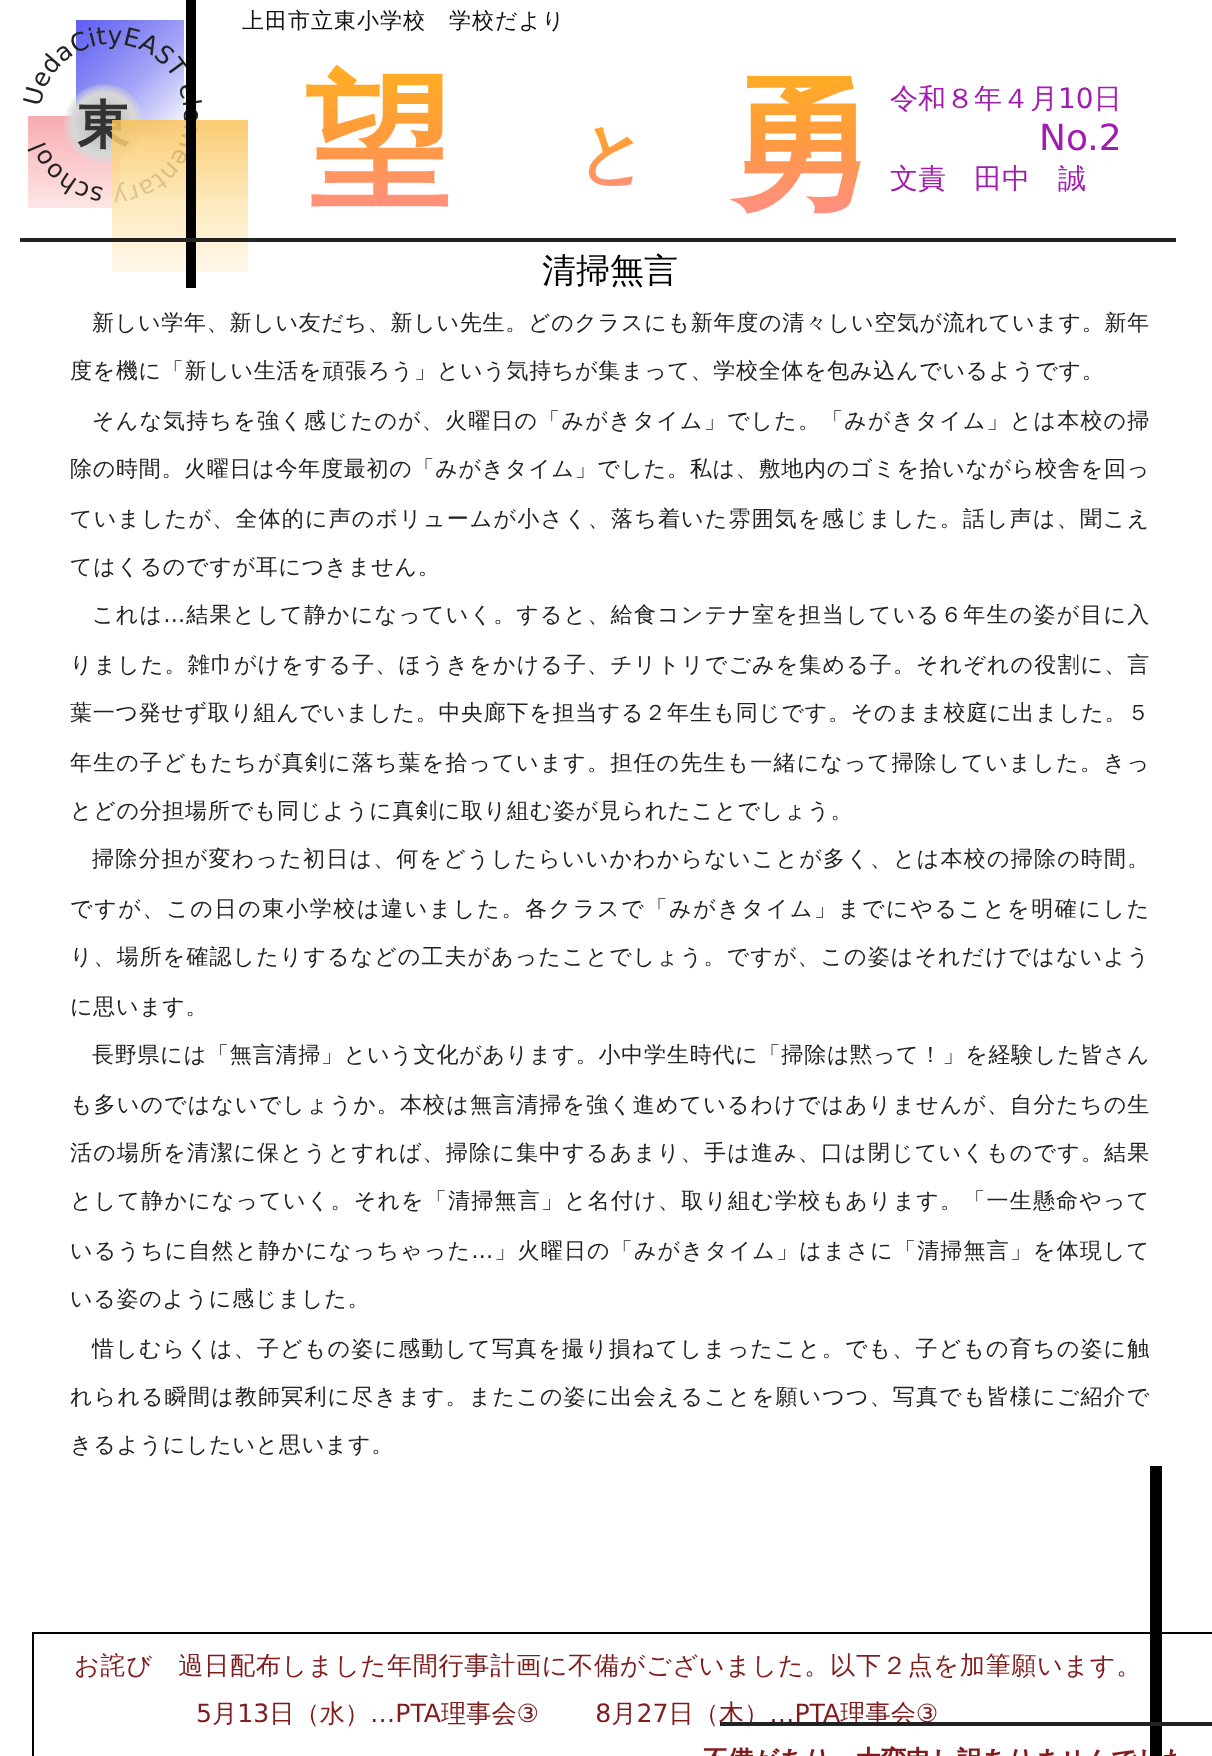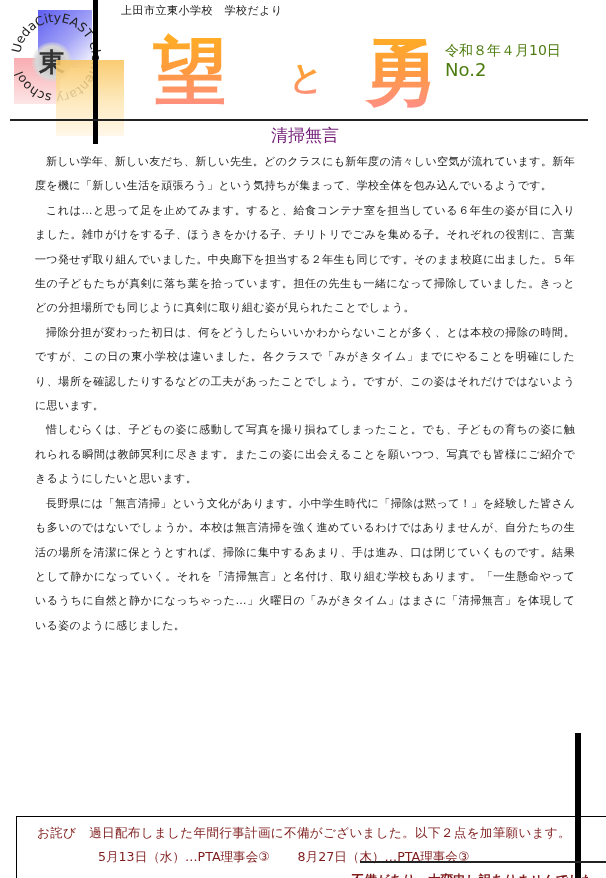--- a/index.html
+++ b/index.html
@@ -28,24 +28,24 @@
 
   
   .school { left:121px; top:3px; font-size:11px; color:#111; letter-spacing:0.5px; }
   .bigchar { font-family:"DejaVu Sans", sans-serif; font-weight:bold;
              background:linear-gradient(180deg, #ffb21c 0%, #ff9a40 50%, #ff8c94 100%);
              -webkit-background-clip:text; background-clip:text; color:transparent; }
   .c1 { left:153px; top:26px; font-size:74px; line-height:90px; }
   .c2 { left:289px; top:52px; font-size:34px; line-height:50px; }
   .c3 { left:364px; top:26px; font-size:74px; line-height:90px; }
 
-  .meta { left:445px; top:40px; font-size:14px; color:#4d7c0f; line-height:20px; }
-  .meta .no { font-size:18px; line-height:20px; }
+  .meta { left:445px; top:40px; font-size:14px; color:#a21caf; line-height:20px; }
+  .meta .no { font-size:18px; line-height:20px;text-align:right; }
 
-  .title { left:0; width:606px; top:124px; text-align:center; font-size:17px; color:#701a75; }
+  .title { left:0; width:606px; top:124px; text-align:center; font-size:17px; color:#000000; }
   .title span { display:inline-block; margin-left:4px; }
 
   
   .body { left:35px; top:150px; width:540px; font-size:11px; line-height:24.4px; color:#222; }
   .body p { margin:0; text-indent:1em; letter-spacing:0.35px; text-align:justify; }
 
   
   .notice { left:16px; top:816px; width:604px; height:76px; border:1px solid #000; box-sizing:border-box;
             font-size:12.6px; color:#7f1d1d; }
   .notice .l1 { position:absolute; left:20px; top:8px; white-space:nowrap; letter-spacing:0.3px; }
@@ -75,32 +75,34 @@
 <div class="abs hline-top"></div>
 
 <div class="abs school">上田市立東小学校　学校だより</div>
 <div class="abs bigchar c1">望</div>
 <div class="abs bigchar c2">と</div>
 <div class="abs bigchar c3">勇</div>
 
 <div class="abs meta">
   <div>令和８年４月10日</div>
   <div class="no">No.2</div>
+  <div>文責　田中　誠</div>
 </div>
 
 <div class="abs title">
   <span>清掃無言</span>
 </div>
 
 <div class="abs body">
   <p>新しい学年、新しい友だち、新しい先生。どのクラスにも新年度の清々しい空気が流れています。新年度を機に「新しい生活を頑張ろう」という気持ちが集まって、学校全体を包み込んでいるようです。</p>
-  <p>これは…と思って足を止めてみます。すると、給食コンテナ室を担当している６年生の姿が目に入りました。雑巾がけをする子、ほうきをかける子、チリトリでごみを集める子。それぞれの役割に、言葉一つ発せず取り組んでいました。中央廊下を担当する２年生も同じです。そのまま校庭に出ました。５年生の子どもたちが真剣に落ち葉を拾っています。担任の先生も一緒になって掃除していました。きっとどの分担場所でも同じように真剣に取り組む姿が見られたことでしょう。</p>
+  <p>そんな気持ちを強く感じたのが、火曜日の「みがきタイム」でした。「みがきタイム」とは本校の掃除の時間。火曜日は今年度最初の「みがきタイム」でした。私は、敷地内のゴミを拾いながら校舎を回っていましたが、全体的に声のボリュームが小さく、落ち着いた雰囲気を感じました。話し声は、聞こえてはくるのですが耳につきません。</p>
+  <p>これは…結果として静かになっていく。すると、給食コンテナ室を担当している６年生の姿が目に入りました。雑巾がけをする子、ほうきをかける子、チリトリでごみを集める子。それぞれの役割に、言葉一つ発せず取り組んでいました。中央廊下を担当する２年生も同じです。そのまま校庭に出ました。５年生の子どもたちが真剣に落ち葉を拾っています。担任の先生も一緒になって掃除していました。きっとどの分担場所でも同じように真剣に取り組む姿が見られたことでしょう。</p>
   <p>掃除分担が変わった初日は、何をどうしたらいいかわからないことが多く、とは本校の掃除の時間。ですが、この日の東小学校は違いました。各クラスで「みがきタイム」までにやることを明確にしたり、場所を確認したりするなどの工夫があったことでしょう。ですが、この姿はそれだけではないように思います。</p>
+  <p>長野県には「無言清掃」という文化があります。小中学生時代に「掃除は黙って！」を経験した皆さんも多いのではないでしょうか。本校は無言清掃を強く進めているわけではありませんが、自分たちの生活の場所を清潔に保とうとすれば、掃除に集中するあまり、手は進み、口は閉じていくものです。結果として静かになっていく。それを「清掃無言」と名付け、取り組む学校もあります。「一生懸命やっているうちに自然と静かになっちゃった…」火曜日の「みがきタイム」はまさに「清掃無言」を体現している姿のように感じました。</p>
   <p>惜しむらくは、子どもの姿に感動して写真を撮り損ねてしまったこと。でも、子どもの育ちの姿に触れられる瞬間は教師冥利に尽きます。またこの姿に出会えることを願いつつ、写真でも皆様にご紹介できるようにしたいと思います。</p>
-  <p>長野県には「無言清掃」という文化があります。小中学生時代に「掃除は黙って！」を経験した皆さんも多いのではないでしょうか。本校は無言清掃を強く進めているわけではありませんが、自分たちの生活の場所を清潔に保とうとすれば、掃除に集中するあまり、手は進み、口は閉じていくものです。結果として静かになっていく。それを「清掃無言」と名付け、取り組む学校もあります。「一生懸命やっているうちに自然と静かになっちゃった…」火曜日の「みがきタイム」はまさに「清掃無言」を体現している姿のように感じました。</p>
 </div>
 
 <div class="abs notice">
   <div class="l1">お詫び　過日配布しました年間行事計画に不備がございました。以下２点を加筆願います。</div>
   <div class="l2">
     <span>5月13日（水）…PTA理事会③</span><span>8月27日（木）…PTA理事会③</span>
   </div>
   <div class="l3">不備があり、大変申し訳ありませんでした。</div>
 </div>
 

